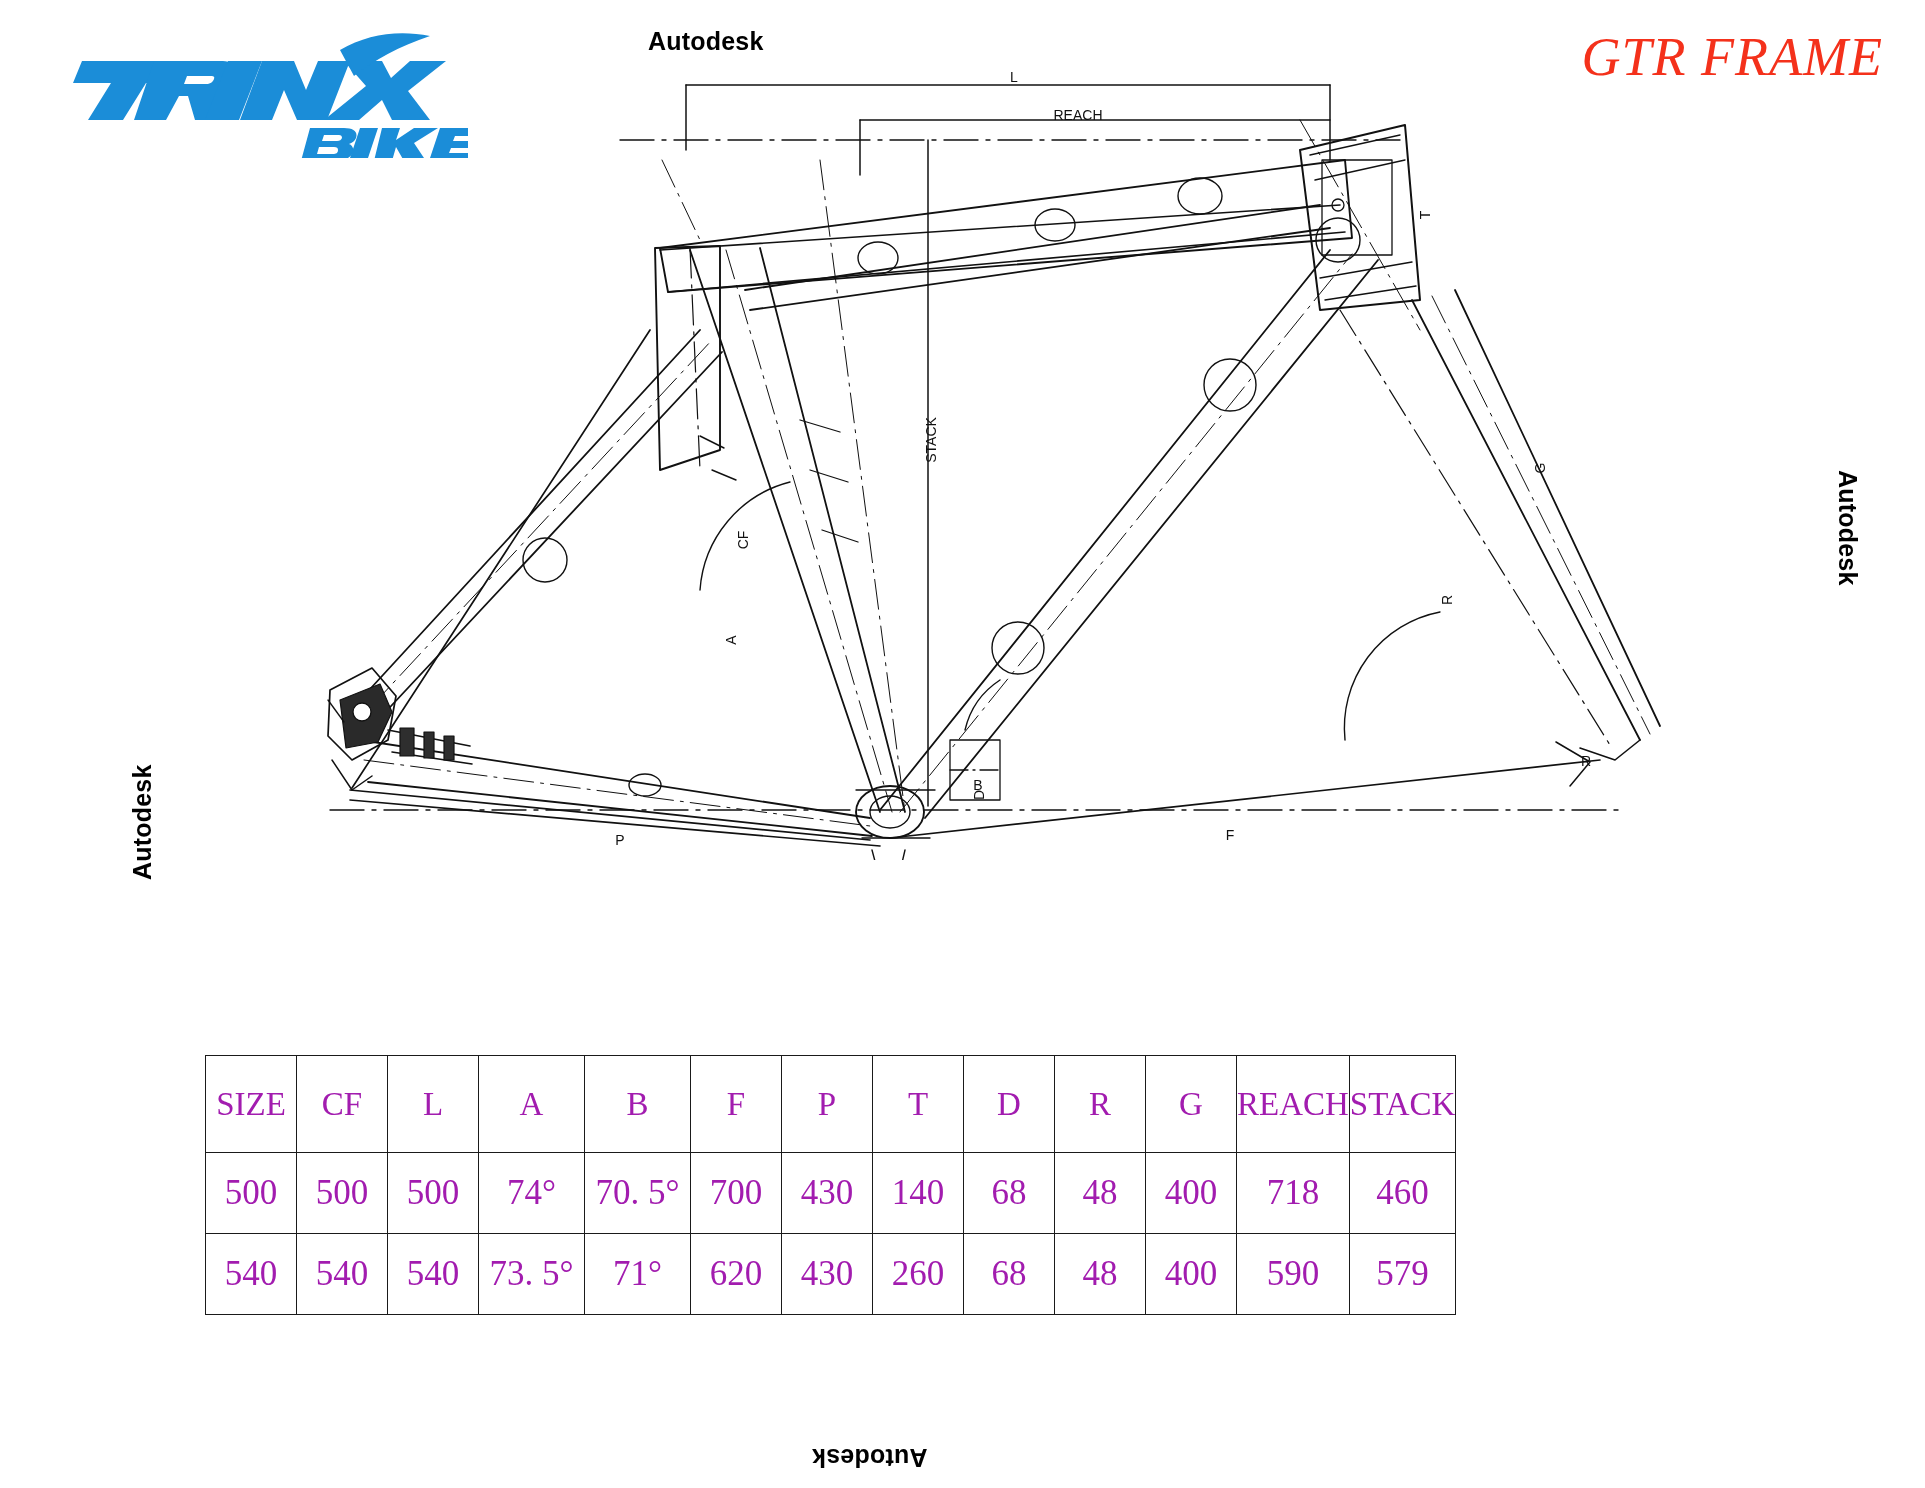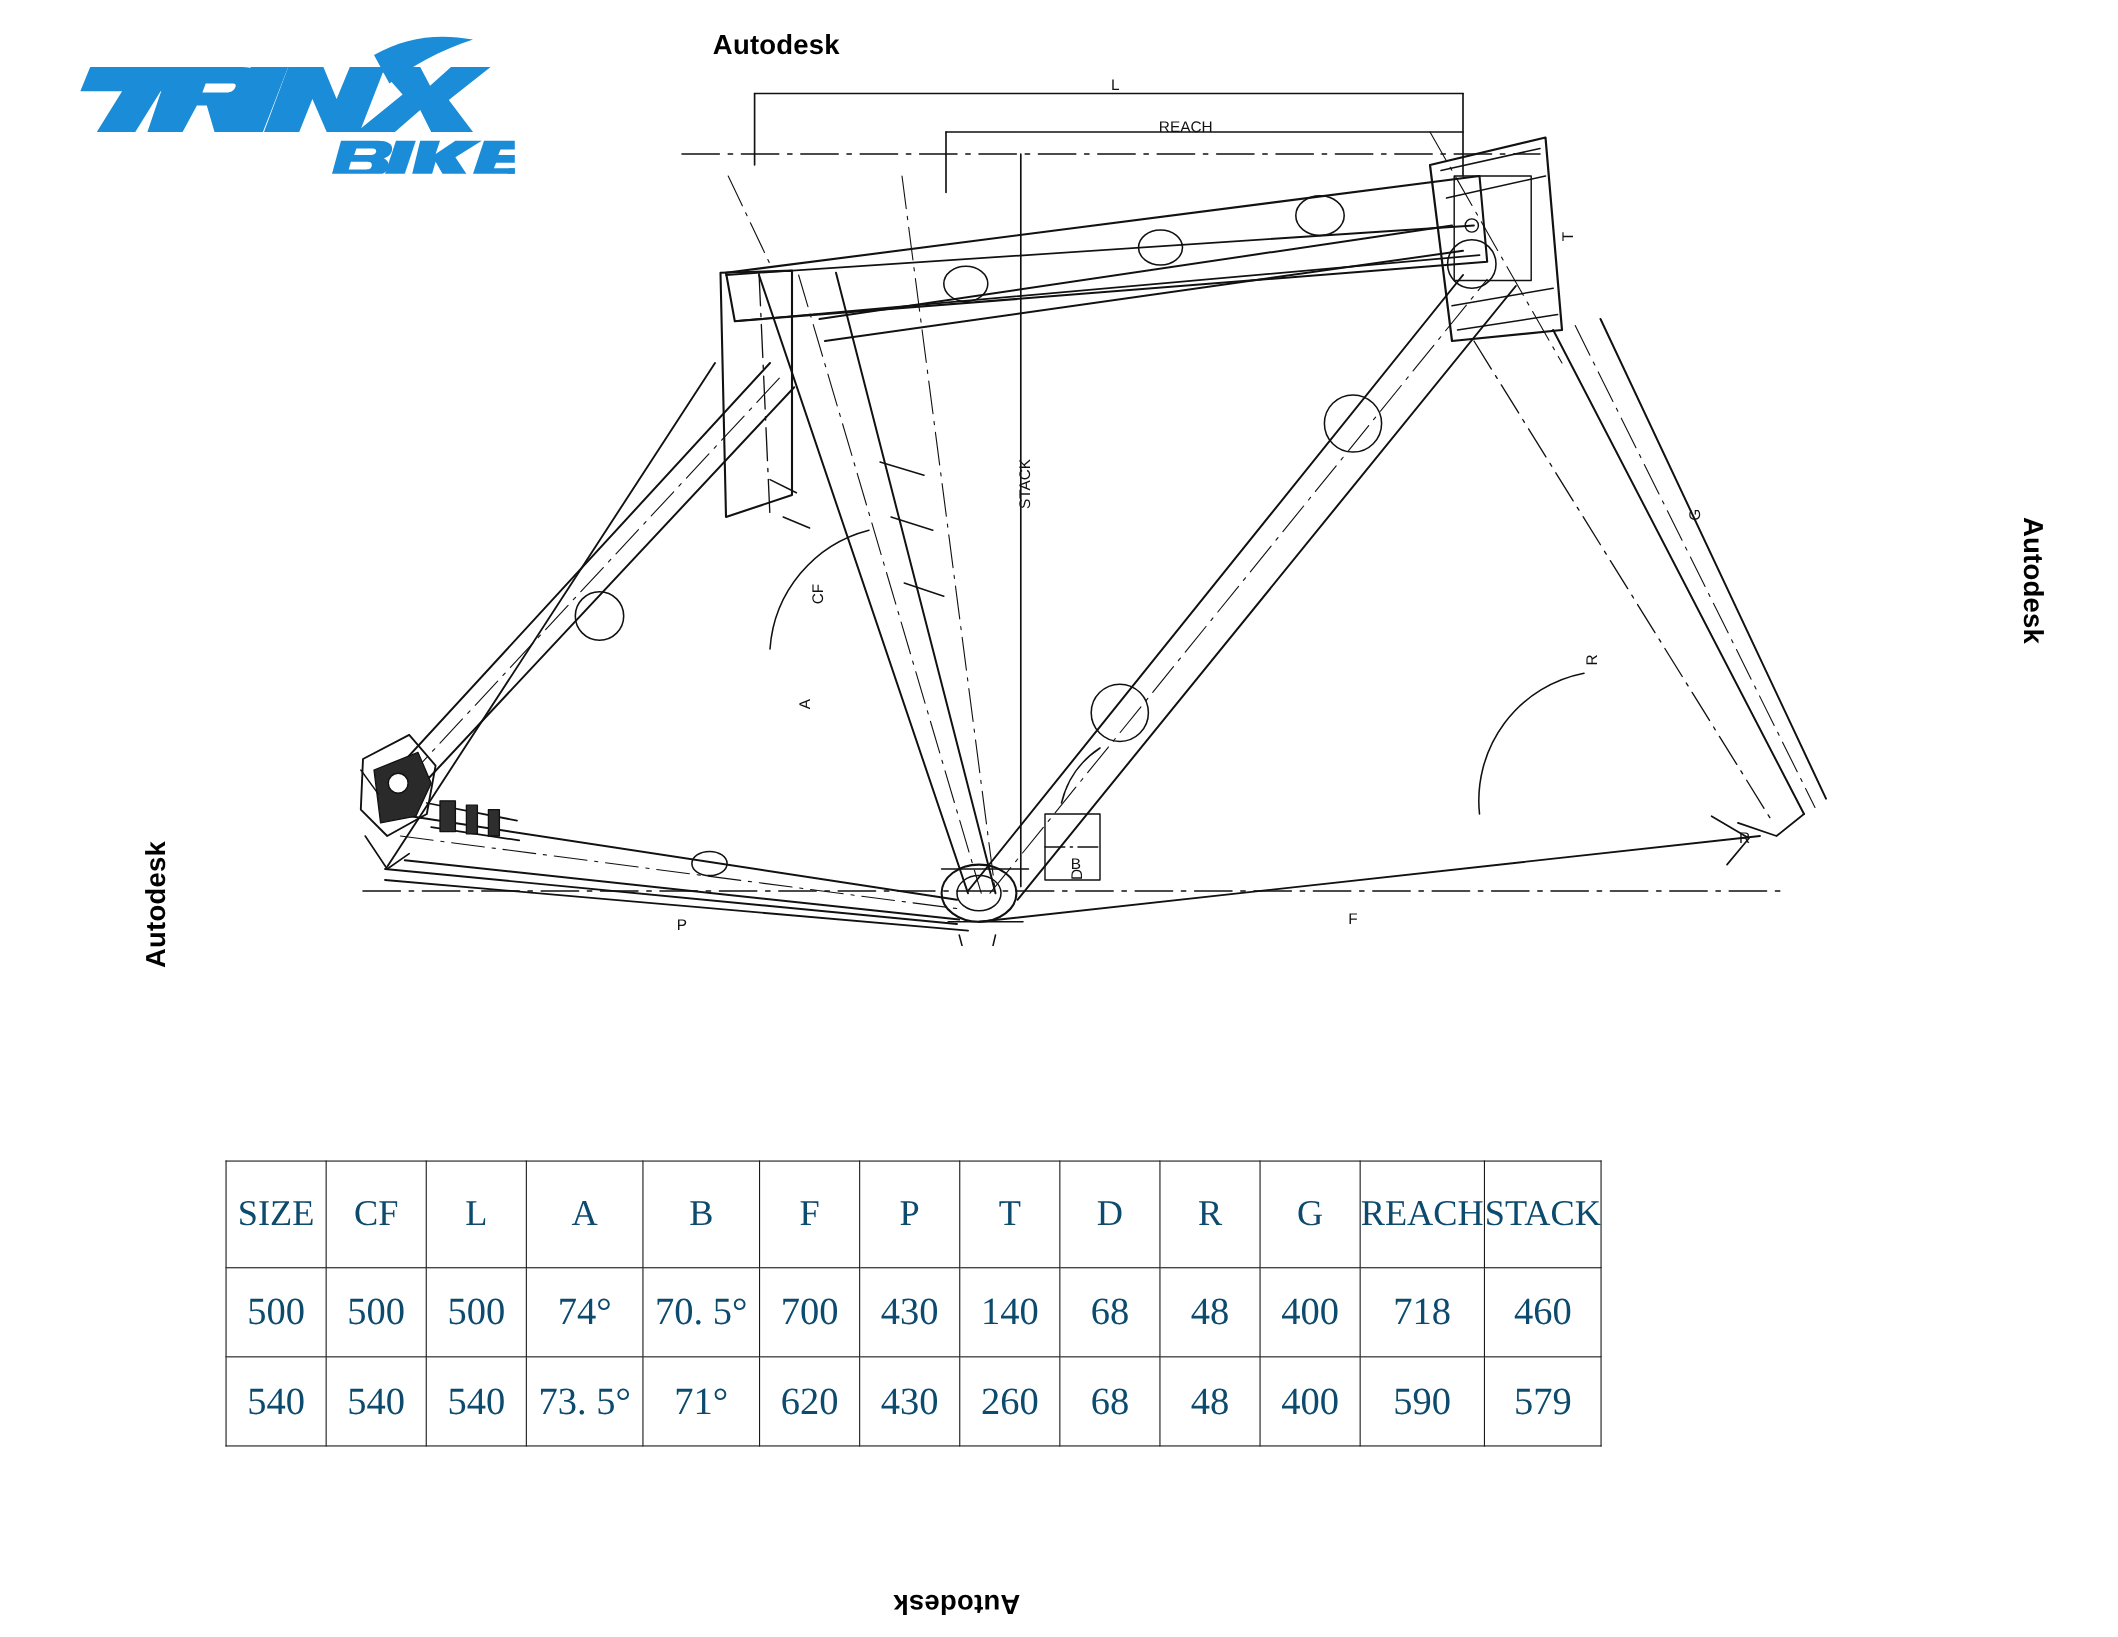--- a/index.html
+++ b/index.html
@@ -39,21 +39,21 @@
 
   
   #geometry-table{
     position:absolute;left:205px;top:1055px;
     border-collapse:collapse;table-layout:fixed;
   }
   #geometry-table td,#geometry-table th{
     border:1.6px solid #1a1a1a;
     text-align:center;vertical-align:middle;
     font-family:"Liberation Serif",serif;font-weight:400;
-    color:#0c4a6e;
+    color:#a21caf;
     padding:0;
   }
   #geometry-table thead th{height:96px;font-size:33px;}
   #geometry-table tbody td{height:80px;font-size:35px;}
   .col-size{width:90px;}
   .col-std{width:90px;}
   .col-ang{width:105px;}
   .col-f{width:90px;}
   .col-p{width:90px;}
   .col-t{width:90px;}
@@ -91,20 +91,21 @@
                  M276 107 L274 113 L289 113 C292 113 293 112 294 110 C294 108 293 107 291 107 Z
                  M271 119 L269 126 L285 126 C288 126 290 125 290 122 C290 120 289 119 286 119 Z"></path>
         <path d="M312 100 L330 100 L319 133 L301 133 Z"></path>
         <path d="M334 100 L352 100 L348 112 L366 100 L390 100 L366 115 L378 133 L356 133 L348 119 L344 133 L326 133 Z"></path>
         <path d="M392 100 L436 100 L433 108 L407 108 L405 113 L429 113 L427 120 L403 120 L401 125 L428 125 L425 133 L381 133 Z"></path>
         <path d="M438 100 L474 100 L471 108 L450 108 C447 108 446 109 446 111 C446 113 448 113 452 113 C464 114 469 117 467 124 C465 130 458 133 448 133 L412 133 L415 125 L438 125 C441 125 443 124 443 122 C443 120 441 120 437 120 C425 119 420 116 422 109 C424 103 430 100 438 100 Z"></path>
       </g>
     </svg>
   </div>
 
+  <div id="product-title">GTR FRAME</div>
 
   <div class="wm" id="wm-top">Autodesk</div>
   <div class="wm" id="wm-right">Autodesk</div>
   <div class="wm" id="wm-left">Autodesk</div>
   <div class="wm" id="wm-bottom">Autodesk</div>
 
   <div id="frame-drawing">
     <svg width="1925" height="860" viewBox="0 0 1925 860" xmlns="http://www.w3.org/2000/svg">
       <g fill="none" stroke="#111" stroke-width="1.8" stroke-linecap="round" stroke-linejoin="round">
 

